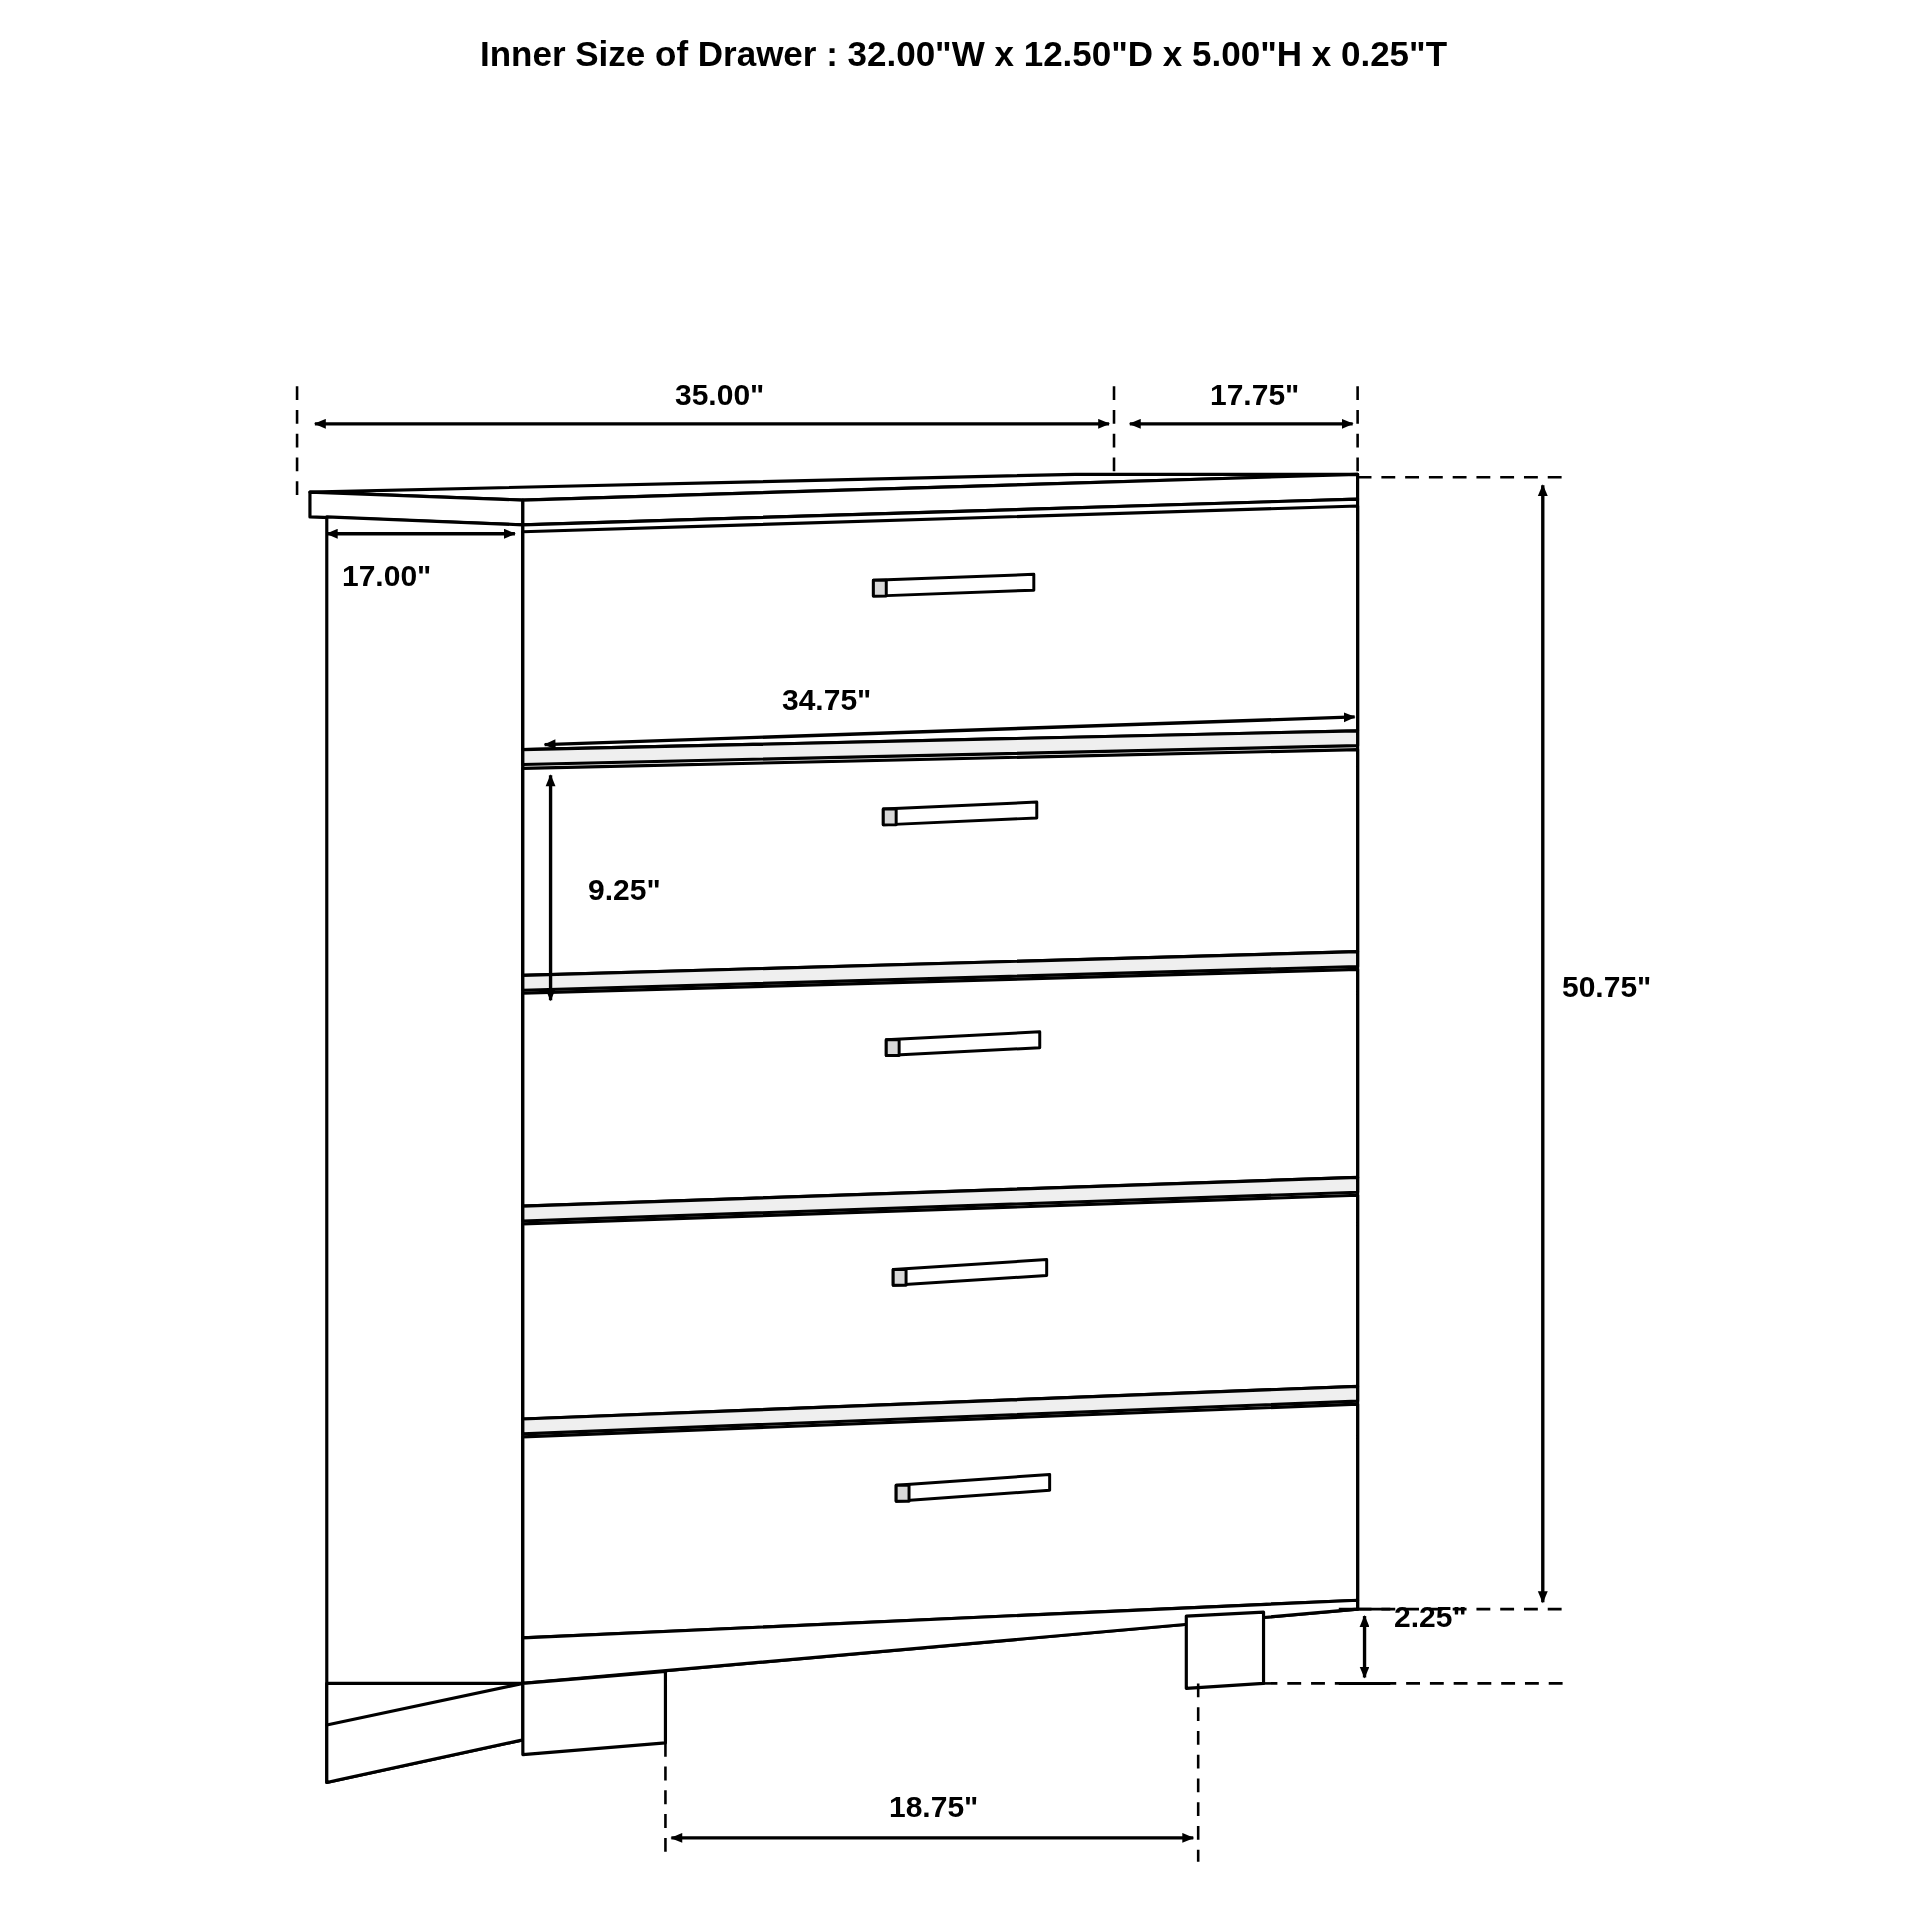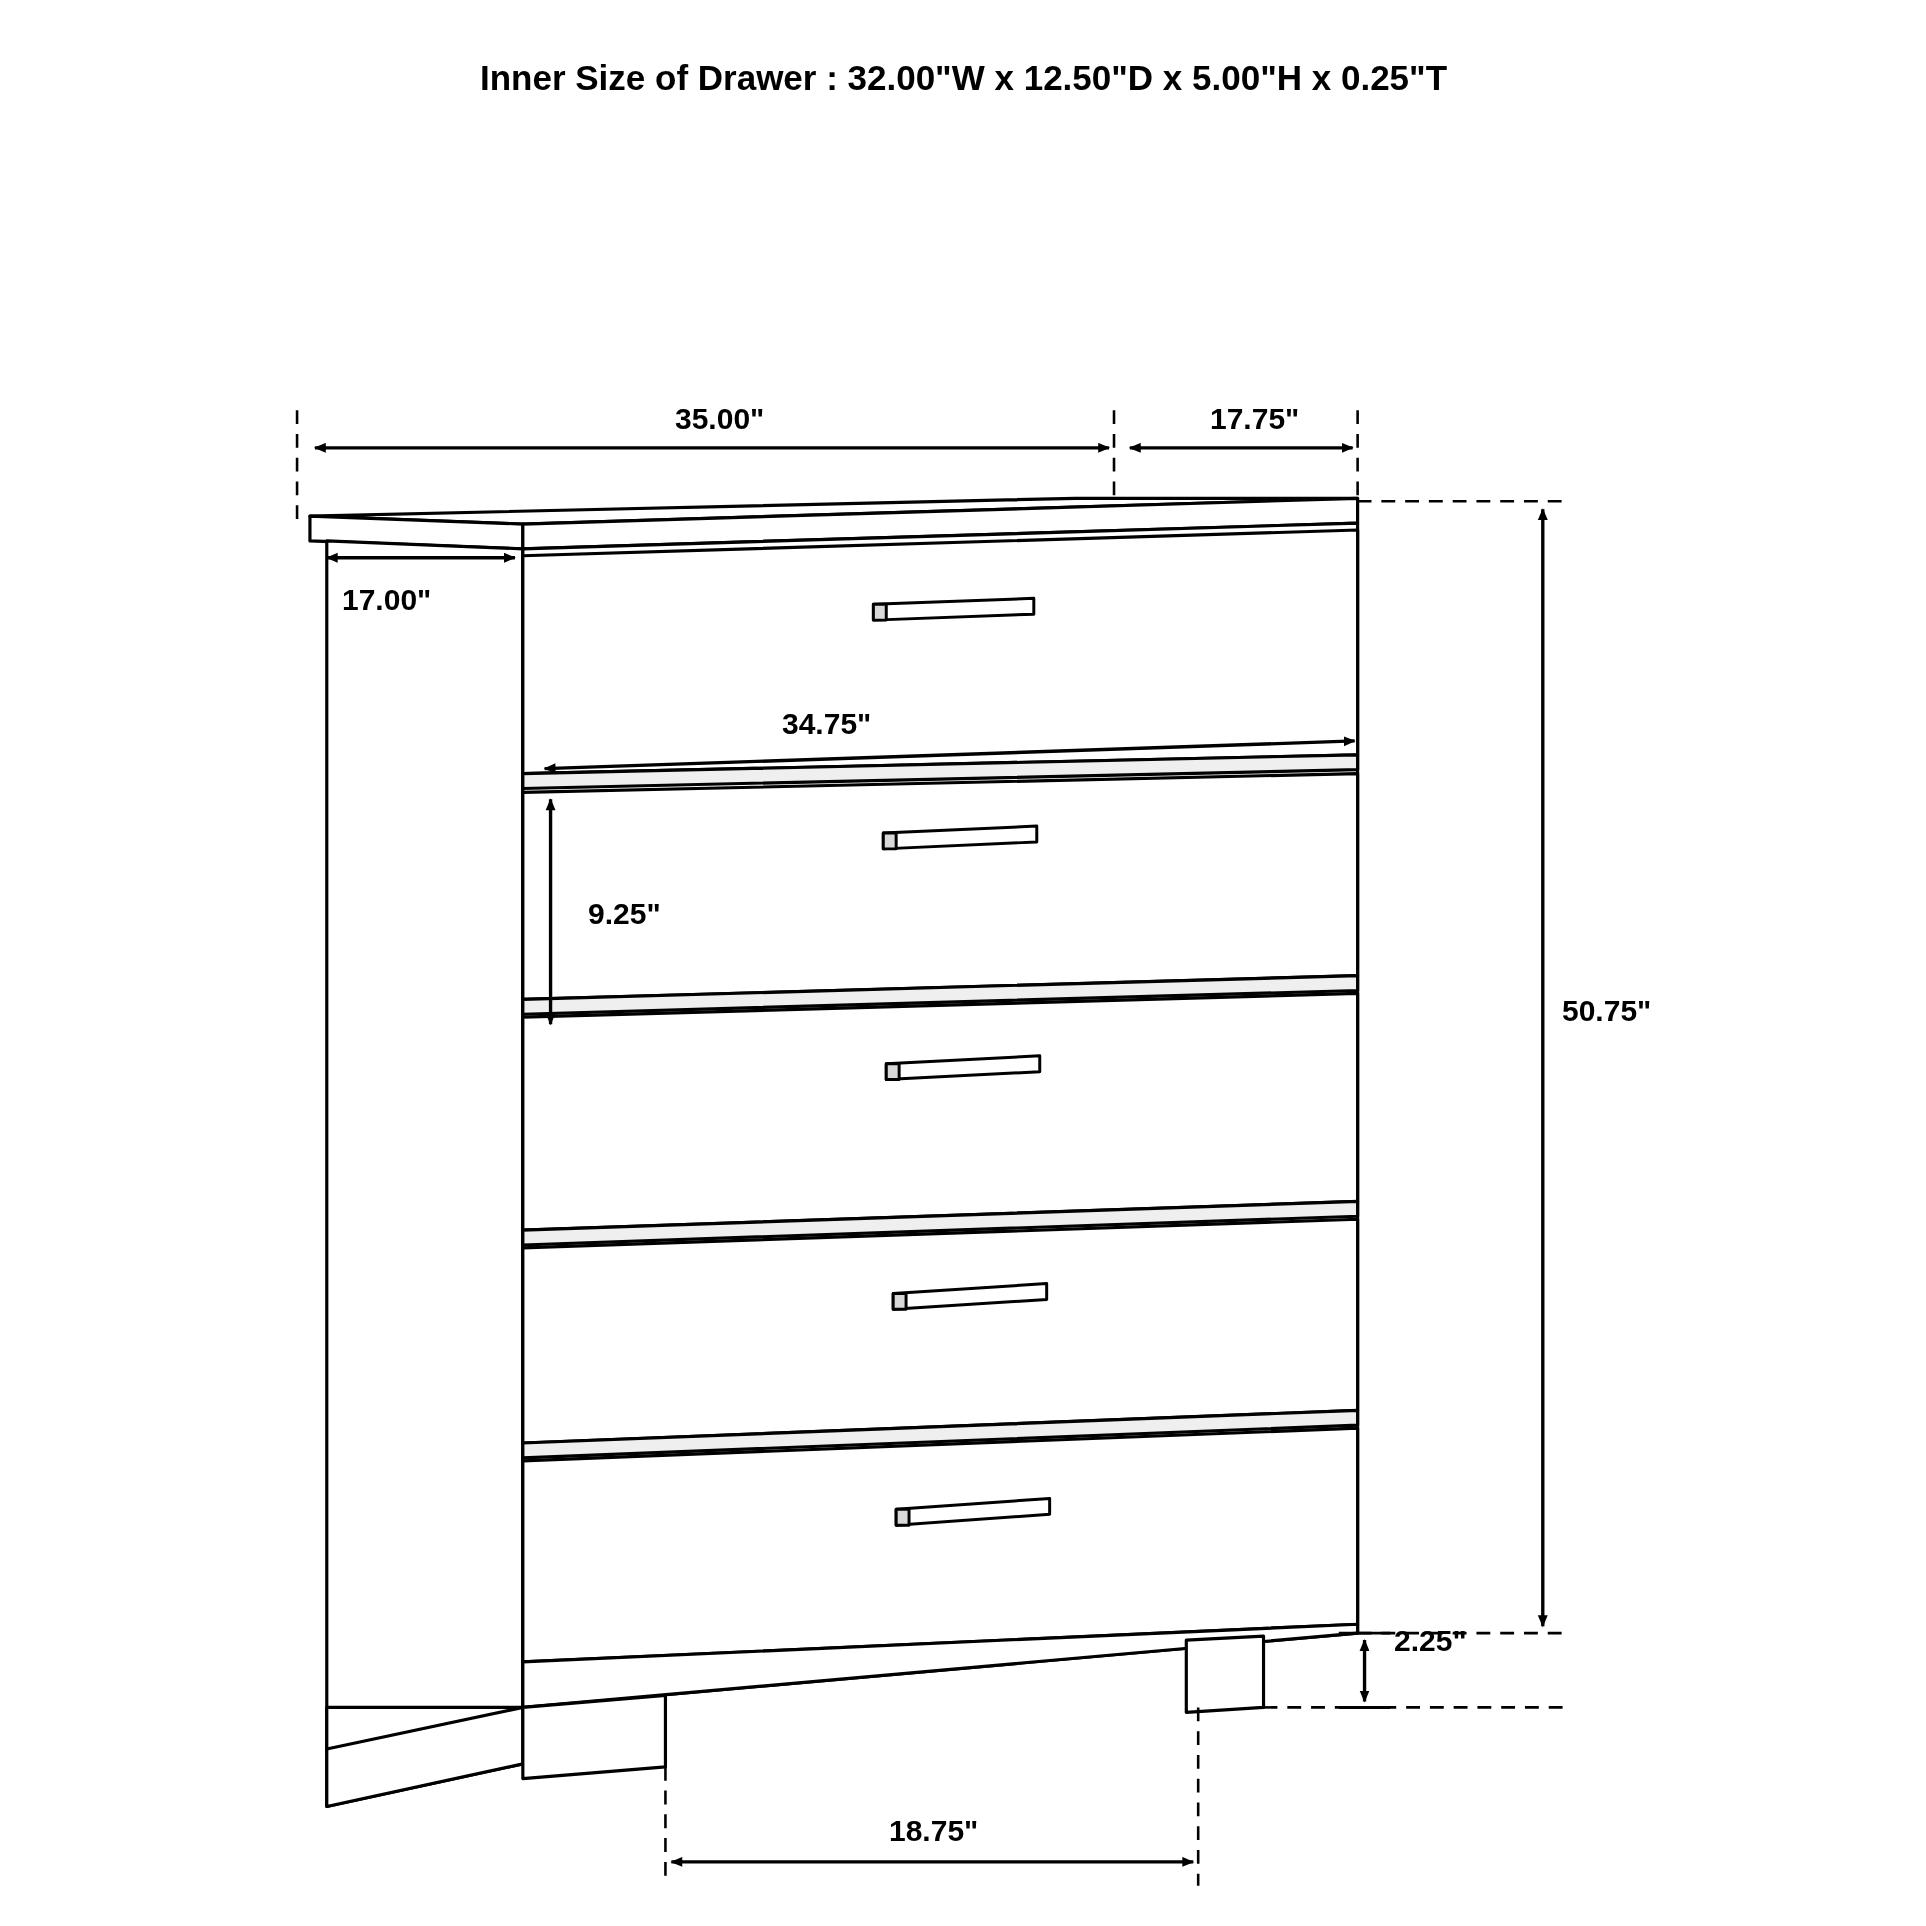--- a/index.html
+++ b/index.html
@@ -7,21 +7,20 @@
     padding: 0;
     background: #ffffff;
   }
   #page {
     position: relative;
     width: 1927px;
     height: 1872px;
     background: #ffffff;
     font-family: "Liberation Sans", sans-serif;
     overflow: hidden;
-    margin-top: 24px;
   }
   #title {
     position: absolute;
     left: 0;
     top: 34px;
     width: 1927px;
     text-align: center;
     font-size: 35px;
     font-weight: bold;
     color: #000000;

